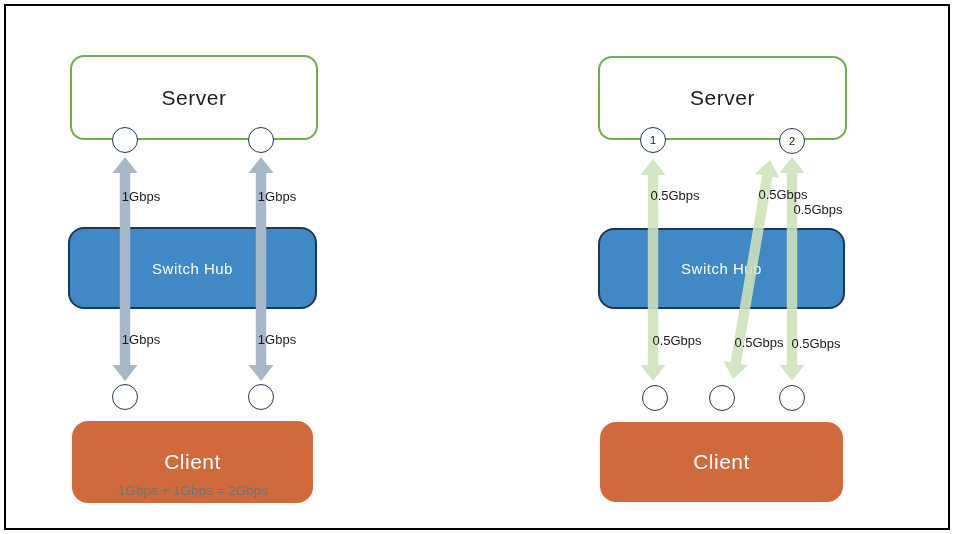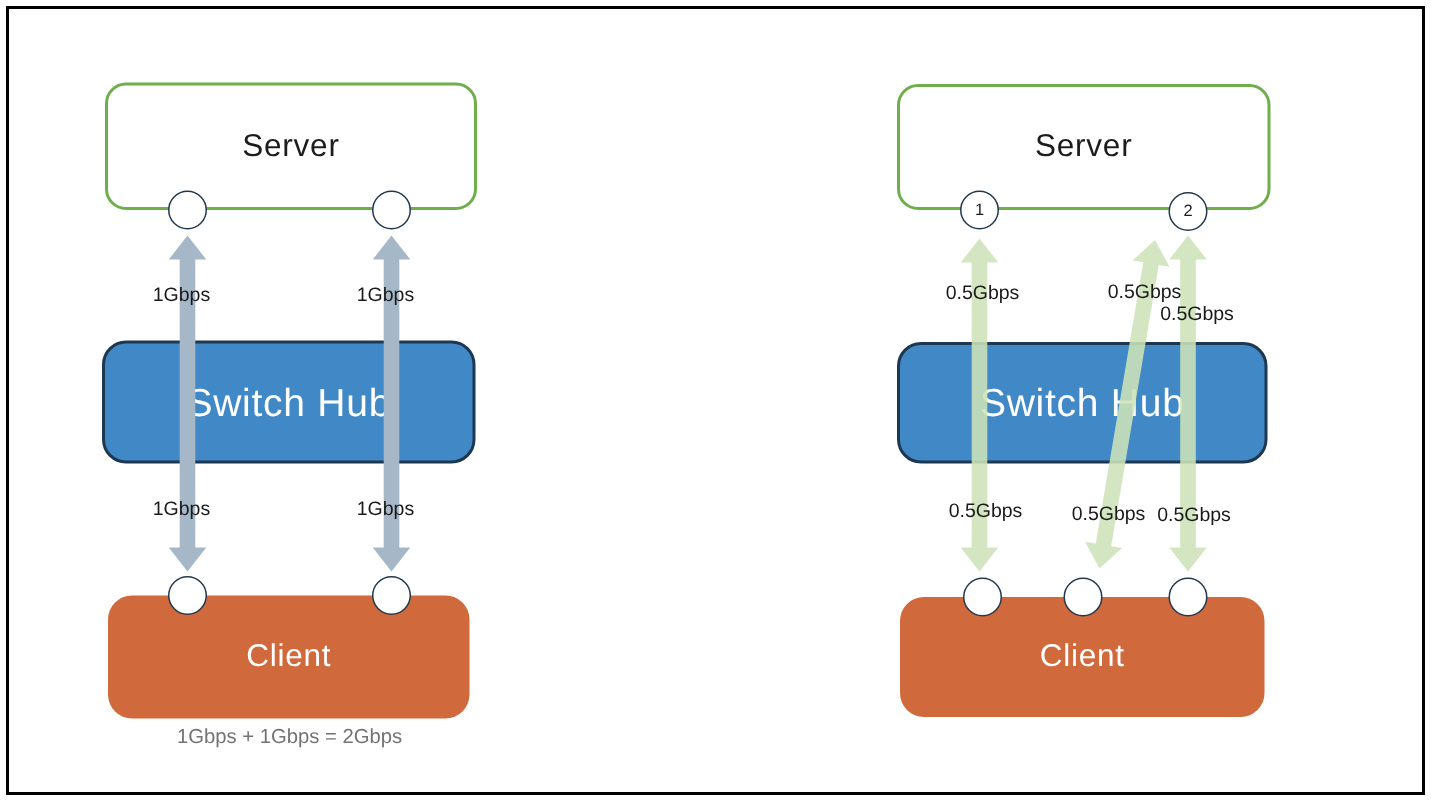--- a/index.html
+++ b/index.html
@@ -2,34 +2,34 @@
 <html><head>
 <meta charset="utf-8">
 <style>
   html,body{margin:0;padding:0;background:#fff;}
   body{width:954px;height:534px;position:relative;font-family:"Liberation Sans",sans-serif;overflow:hidden;}
   .frame{position:absolute;left:4px;top:4px;width:942px;height:522px;border:2px solid #000;background:#fff;}
   #canvas{position:absolute;left:0;top:0;width:954px;height:534px;}
   .box{position:absolute;display:flex;align-items:center;justify-content:center;box-sizing:border-box;z-index:1;}
   .box span{letter-spacing:.5px;}
   .server-box{background:#fff;border:2.5px solid #6fae4b;border-radius:14px;font-size:21px;color:#1c1c1c;}
-  .hub-box{background:#4189c6;border:2px solid #1d3850;border-radius:16px;font-size:26px;color:#fff;}
-  .client-box{background:#d0693b;border:none;border-radius:16px;font-size:21px;color:#fff;}
+  .hub-box{background:#4189c6;border:2px solid #1d3850;border-radius:16px;font-size:15px;color:#fff;}
+  .client-box{background:#d0693b;border:none;border-radius:16px;font-size:21px;color:#fff;margin-top:24px;}
   #d1-server{left:70px;top:55px;width:248px;height:85px;}
   #d1-hub{left:68px;top:227px;width:249px;height:82px;}
   #d1-client{left:72px;top:397px;width:241px;height:82px;}
   #d2-server{left:598px;top:56px;width:249px;height:84px;}
   #d2-hub{left:598px;top:228px;width:247px;height:81px;}
   #d2-client{left:600px;top:398px;width:243px;height:80px;}
   #arrow-layer{position:absolute;left:0;top:0;width:954px;height:534px;z-index:2;pointer-events:none;}
   .port{position:absolute;width:26px;height:26px;border-radius:50%;background:#fff;
         border:1.5px solid #24384d;box-sizing:border-box;z-index:3;
         display:flex;align-items:center;justify-content:center;font-size:11px;color:#1c1c1c;}
   .bw-label{position:absolute;transform:translate(-50%,-50%);font-size:13px;color:#1a1a1a;
-        white-space:nowrap;z-index:4;}
+        white-space:nowrap;z-index:4;margin-left:20px;}
   .caption{position:absolute;transform:translateX(-50%);font-size:13.5px;color:#737373;
         white-space:nowrap;z-index:4;}
   #d1-caption{left:193px;top:483px;}
   #d2-caption{left:722px;top:483px;}
 </style>
 </head>
 <body>
 
 <div class="frame"></div>
 

